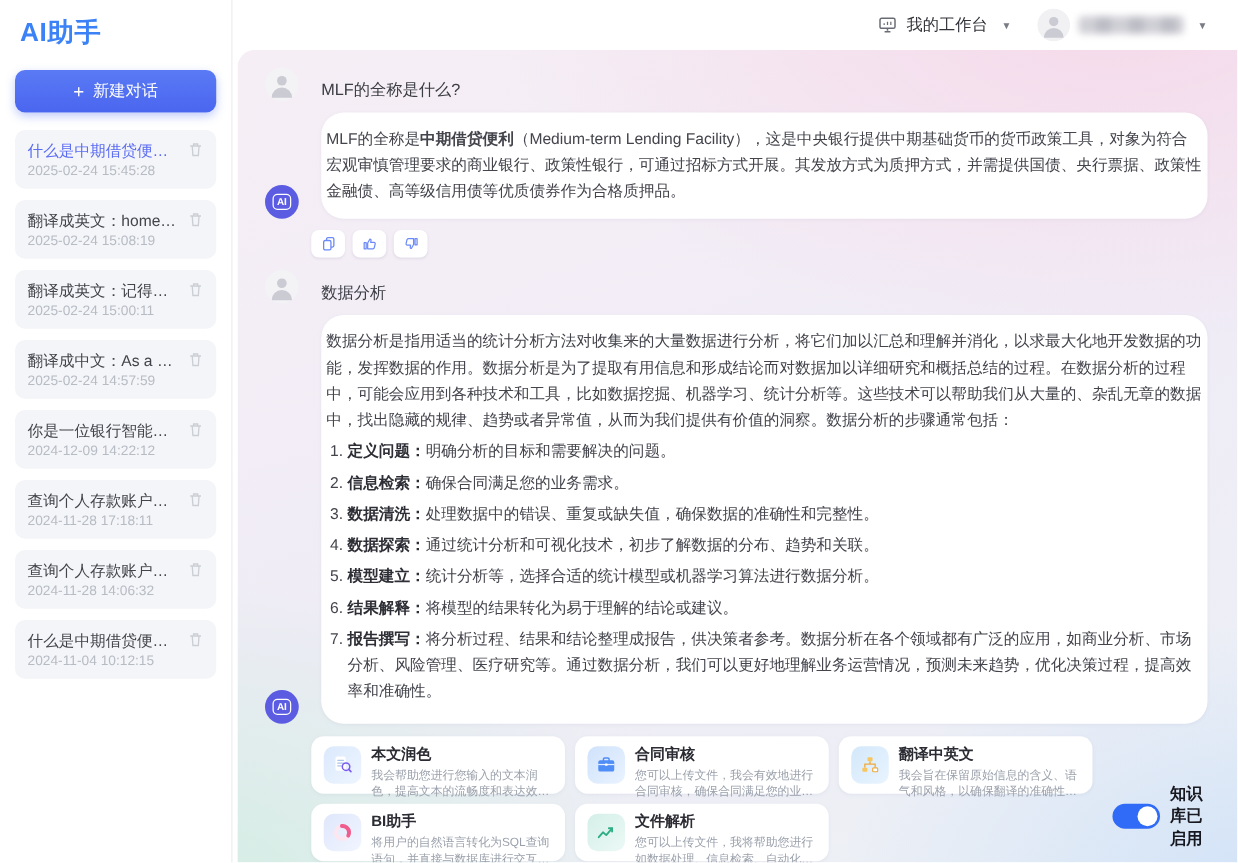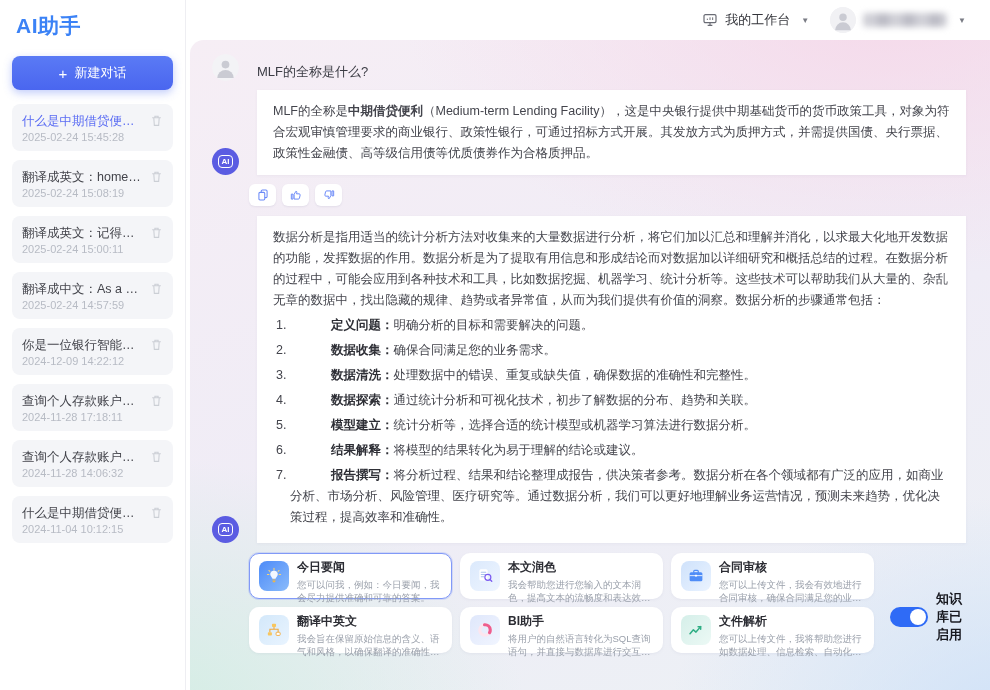--- a/index.html
+++ b/index.html
@@ -40,28 +40,28 @@
             radial-gradient(640px 430px at -6% 104%, rgba(206,237,224,.85), transparent 60%),
             radial-gradient(640px 400px at 104% 104%, rgba(205,224,248,.9), transparent 55%),
             linear-gradient(160deg,#f6eef5 0%,#efecf6 55%,#ecf1f5 100%); }
   .row { display:flex; align-items:flex-end; gap:18px; }
   .avatar { width:27px; height:27px; border-radius:50%; flex:none; overflow:hidden; }
   .ai-av { width:27px; height:27px; border-radius:50%; flex:none; background:#5b5ce2;
            display:flex; align-items:center; justify-content:center; }
   .ai-badge { border:1.5px solid #fff; border-radius:4px; padding:1px 2.5px; font-size:8px; font-weight:800; color:#fff; line-height:1.2; }
   .user-q { font-size:13px; color:#3b3c44; padding-top:6px; }
   .q-row { margin-bottom:9px; }
-  .bubble { background:#fff; border-radius:0; padding:11px 16px; font-size:12.5px; line-height:1.68;
+  .bubble { background:#fff; border-radius:18px; padding:11px 4px; font-size:12.5px; line-height:1.68;
             color:#43444c; flex:1; max-width:730px; box-shadow:0 1px 3px rgba(110,110,150,.07); }
   .actions { display:flex; gap:6px; margin:9px 0 10px 37px; }
   .act { width:27px; height:22px; background:#fff; border-radius:6px; display:flex; align-items:center;
          justify-content:center; cursor:pointer; box-shadow:0 1px 2px rgba(110,110,150,.12); }
   .steps { margin:4px 0 0 17px; }
   .steps li { margin:4px 0; }
-  .steps b { color:#2e2f36;margin-left:41px; }
+  .steps b { color:#2e2f36; }
 
   
   .cards-area { display:flex; align-items:flex-end; margin-top:10px; margin-left:37px; }
   .grid { display:grid; grid-template-columns:repeat(3,203px); gap:8px; }
   .card { background:#fff; border:1px solid rgba(255,255,255,.9); border-radius:10px; padding:6px 9px;
           display:flex; gap:8px; height:46px; cursor:pointer; box-shadow:0 1px 3px rgba(110,110,150,.08); }
   .card.active { border-color:#8199f7; box-shadow:0 0 0 1px rgba(129,153,247,.25); }
   .tile { width:30px; height:30px; border-radius:8px; flex:none; display:flex; align-items:center; justify-content:center; align-self:center; }
   .t1 { background:linear-gradient(135deg,#4d8bf8,#8abbfb); }
   .t2 { background:linear-gradient(135deg,#dbe9fc,#eef5ff); }
@@ -222,58 +222,52 @@
       </span>
       <span class="act">
         <svg width="14" height="14" viewBox="0 0 24 24" fill="none" stroke="#6b8af8" stroke-width="1.7" stroke-linejoin="round">
             <g transform="rotate(180 12 12)">
               <path d="M4 10.5h2.8v8.5H4zM8.8 19v-8.1l3.1-5.4c1 .1 1.7.9 1.5 2L12.9 10h4.6c1.1 0 1.9 1 1.6 2.1l-1.2 5.3a2 2 0 01-2 1.6H8.8z"></path>
             </g>
           </svg>
       </span>
     </div>
 
+    <div class="row q-row">
+      <span class="avatar">
+        <svg viewBox="0 0 28 28" width="27" height="27">
+            <circle cx="14" cy="14" r="14" fill="#f3f3f6"></circle>
+            <circle cx="14" cy="11" r="4" fill="#cacbd3"></circle>
+            <path d="M5.5 25a8.5 8.5 0 0117 0z" fill="#cacbd3"></path>
+          </svg>
+      </span>
+      <span class="user-q">数据分析</span>
+    </div>
 
     <div class="row">
       <span class="ai-av">
           <span class="ai-badge">AI</span>
         </span>
       <div class="bubble">
         <div>数据分析是指用适当的统计分析方法对收集来的大量数据进行分析，将它们加以汇总和理解并消化，以求最大化地开发数据的功能，发挥数据的作用。数据分析是为了提取有用信息和形成结论而对数据加以详细研究和概括总结的过程。在数据分析的过程中，可能会应用到各种技术和工具，比如数据挖掘、机器学习、统计分析等。这些技术可以帮助我们从大量的、杂乱无章的数据中，找出隐藏的规律、趋势或者异常值，从而为我们提供有价值的洞察。数据分析的步骤通常包括：</div>
         <ol class="steps">
           <li><b>定义问题：</b><span>明确分析的目标和需要解决的问题。</span></li>
-          <li><b>数据收集：</b><span>确保合同满足您的业务需求。</span></li>
+          <li><b>信息检索：</b><span>确保合同满足您的业务需求。</span></li>
           <li><b>数据清洗：</b><span>处理数据中的错误、重复或缺失值，确保数据的准确性和完整性。</span></li>
           <li><b>数据探索：</b><span>通过统计分析和可视化技术，初步了解数据的分布、趋势和关联。</span></li>
           <li><b>模型建立：</b><span>统计分析等，选择合适的统计模型或机器学习算法进行数据分析。</span></li>
           <li><b>结果解释：</b><span>将模型的结果转化为易于理解的结论或建议。</span></li>
           <li><b>报告撰写：</b><span>将分析过程、结果和结论整理成报告，供决策者参考。数据分析在各个领域都有广泛的应用，如商业分析、市场分析、风险管理、医疗研究等。通过数据分析，我们可以更好地理解业务运营情况，预测未来趋势，优化决策过程，提高效率和准确性。</span></li>
         </ol>
       </div>
     </div>
 
     <div class="cards-area">
       <div class="grid">
 
-        <div class="card active">
-          <span class="tile t1">
-            <svg width="18" height="18" viewBox="0 0 24 24">
-                <g stroke="#ffd66b" stroke-width="1.4" stroke-linecap="round">
-                  <path d="M12 1.8v2M5.2 4.6l1.4 1.4M18.8 4.6l-1.4 1.4M3.2 10h2M18.8 10h2"></path>
-                </g>
-                <path d="M12 4.5a5.2 5.2 0 00-3 9.4c.5.4.8 1 .9 1.6h4.2c.1-.6.4-1.2.9-1.6a5.2 5.2 0 00-3-9.4z" fill="#f2f7ff"></path>
-                <rect x="9.7" y="16.6" width="4.6" height="1.5" rx=".75" fill="#f6b73c"></rect>
-                <rect x="10.2" y="18.8" width="3.6" height="1.5" rx=".75" fill="#f6b73c"></rect>
-              </svg>
-          </span>
-          <div class="card-txt">
-            <div class="card-title">今日要闻</div>
-            <div class="card-desc">您可以问我，例如：今日要闻，我会尽力提供准确和可靠的答案。</div>
-          </div>
-        </div>
 
         <div class="card">
           <span class="tile t2">
             <svg width="18" height="18" viewBox="0 0 24 24">
                 <rect x="4.5" y="3" width="11" height="15" rx="2" fill="#fff"></rect>
                 <g stroke="#a9c3ec" stroke-width="1.4" stroke-linecap="round">
                   <path d="M7 7h6M7 10h6M7 13h3.5"></path>
                 </g>
                 <circle cx="15.8" cy="13.8" r="4" fill="none" stroke="#7c5cf0" stroke-width="1.6"></circle>
                 <path d="M18.7 16.7l2.3 2.3" stroke="#7c5cf0" stroke-width="1.8" stroke-linecap="round"></path>

